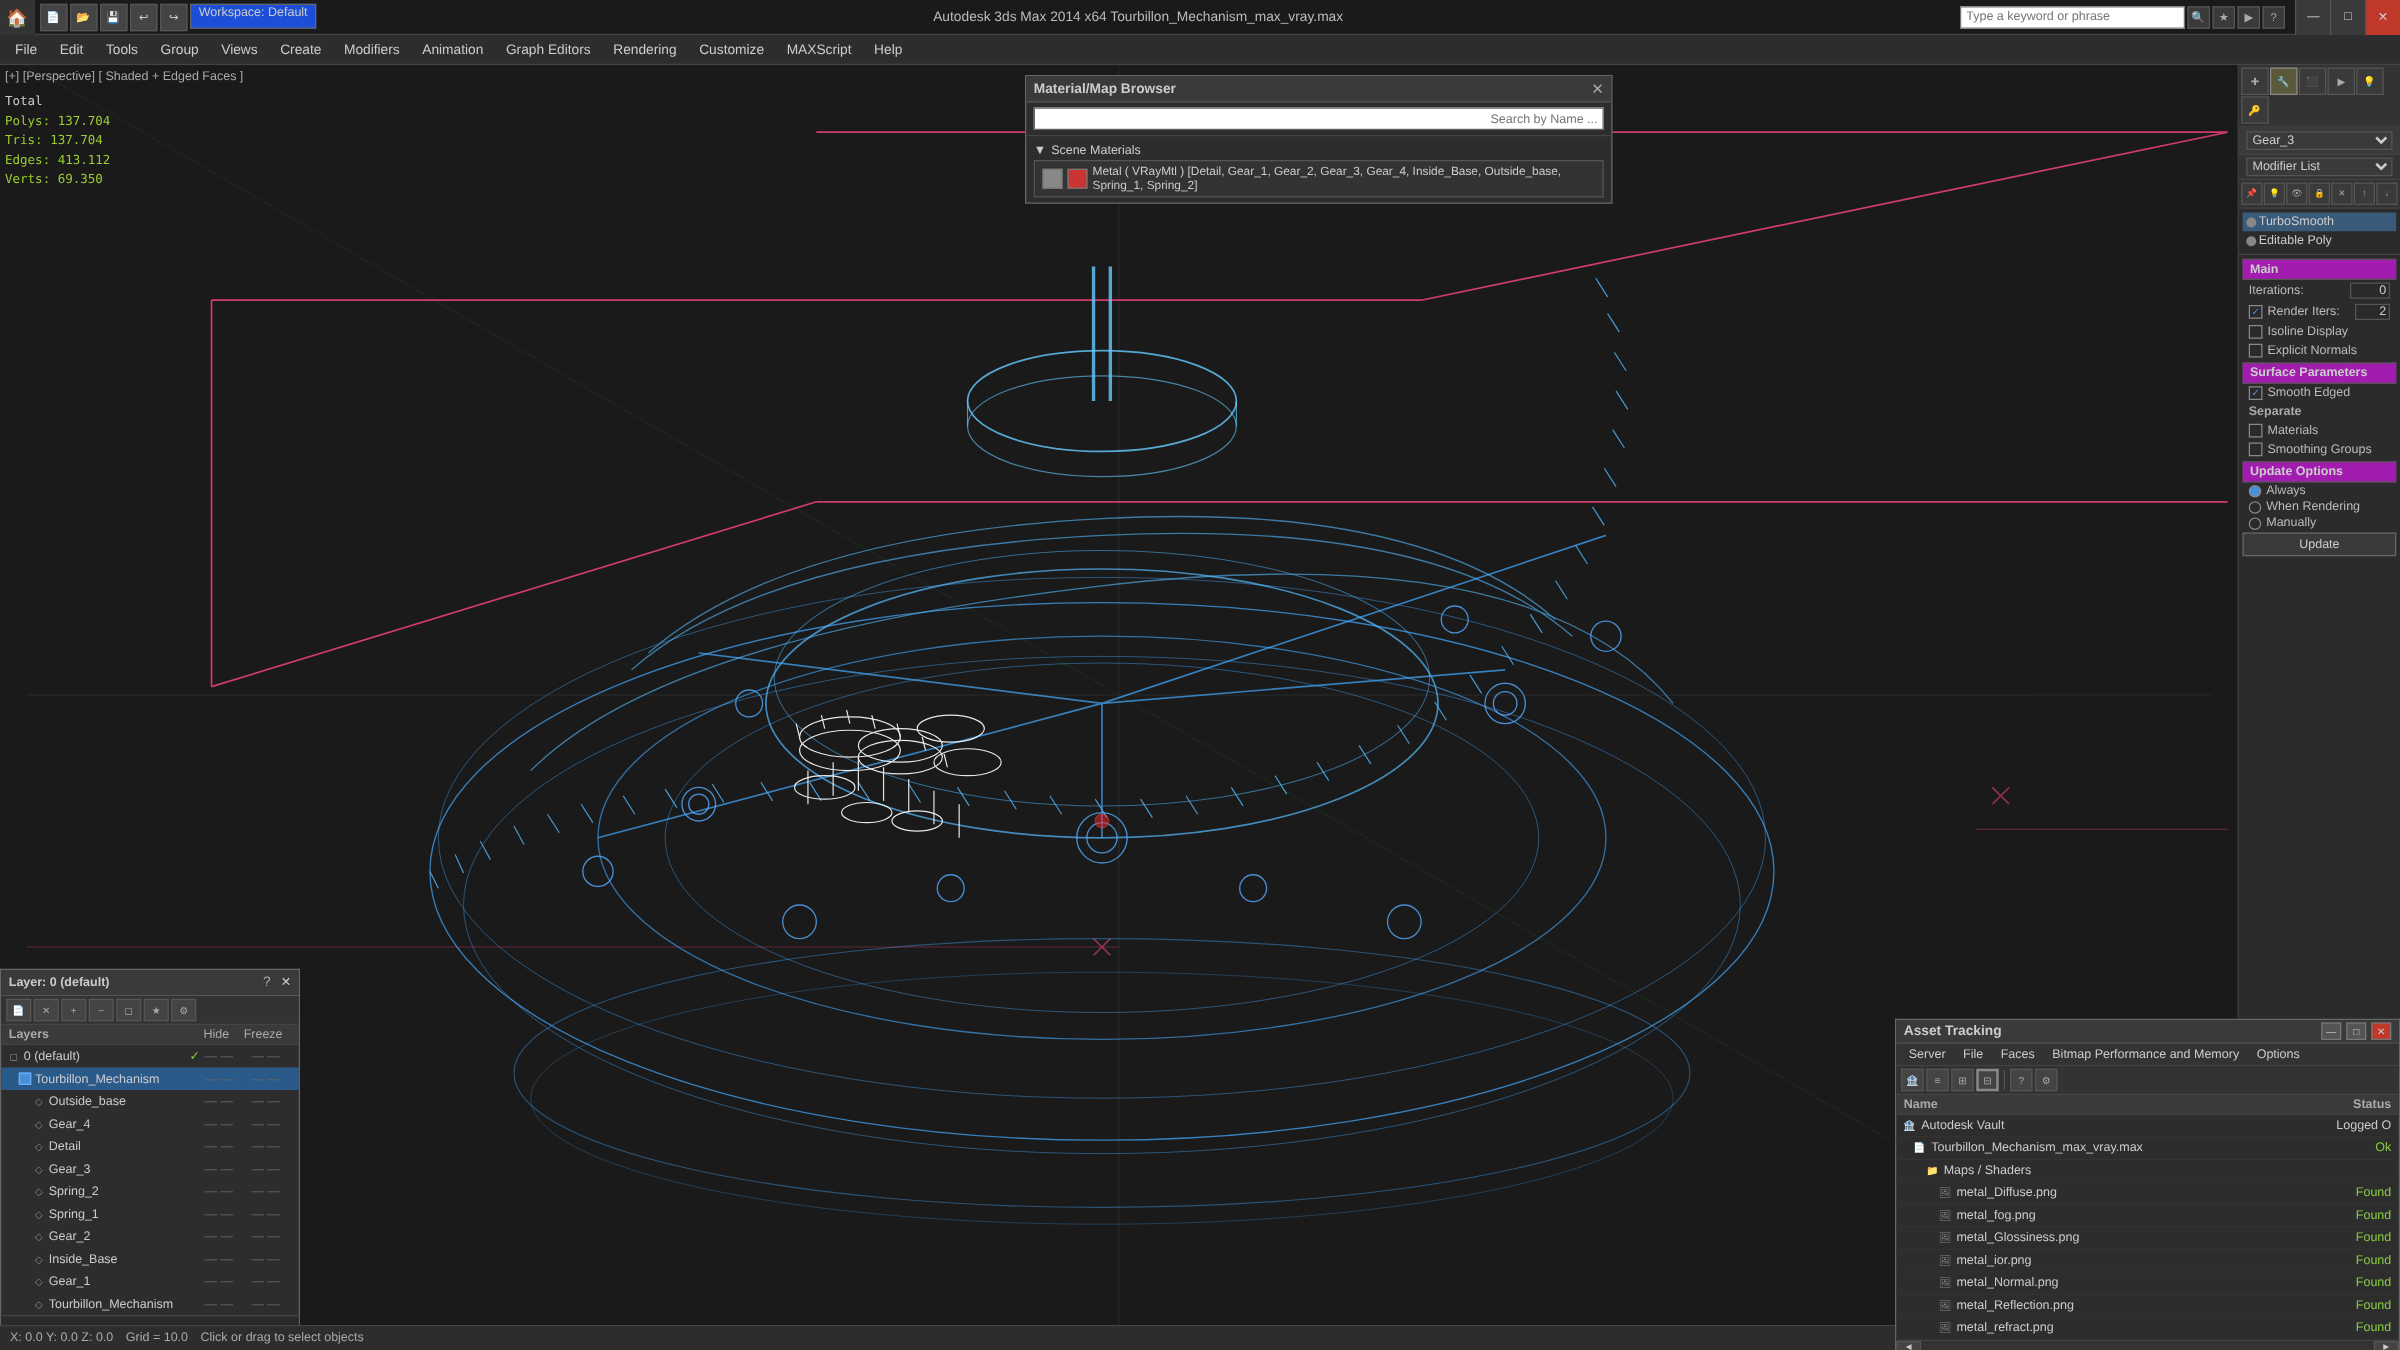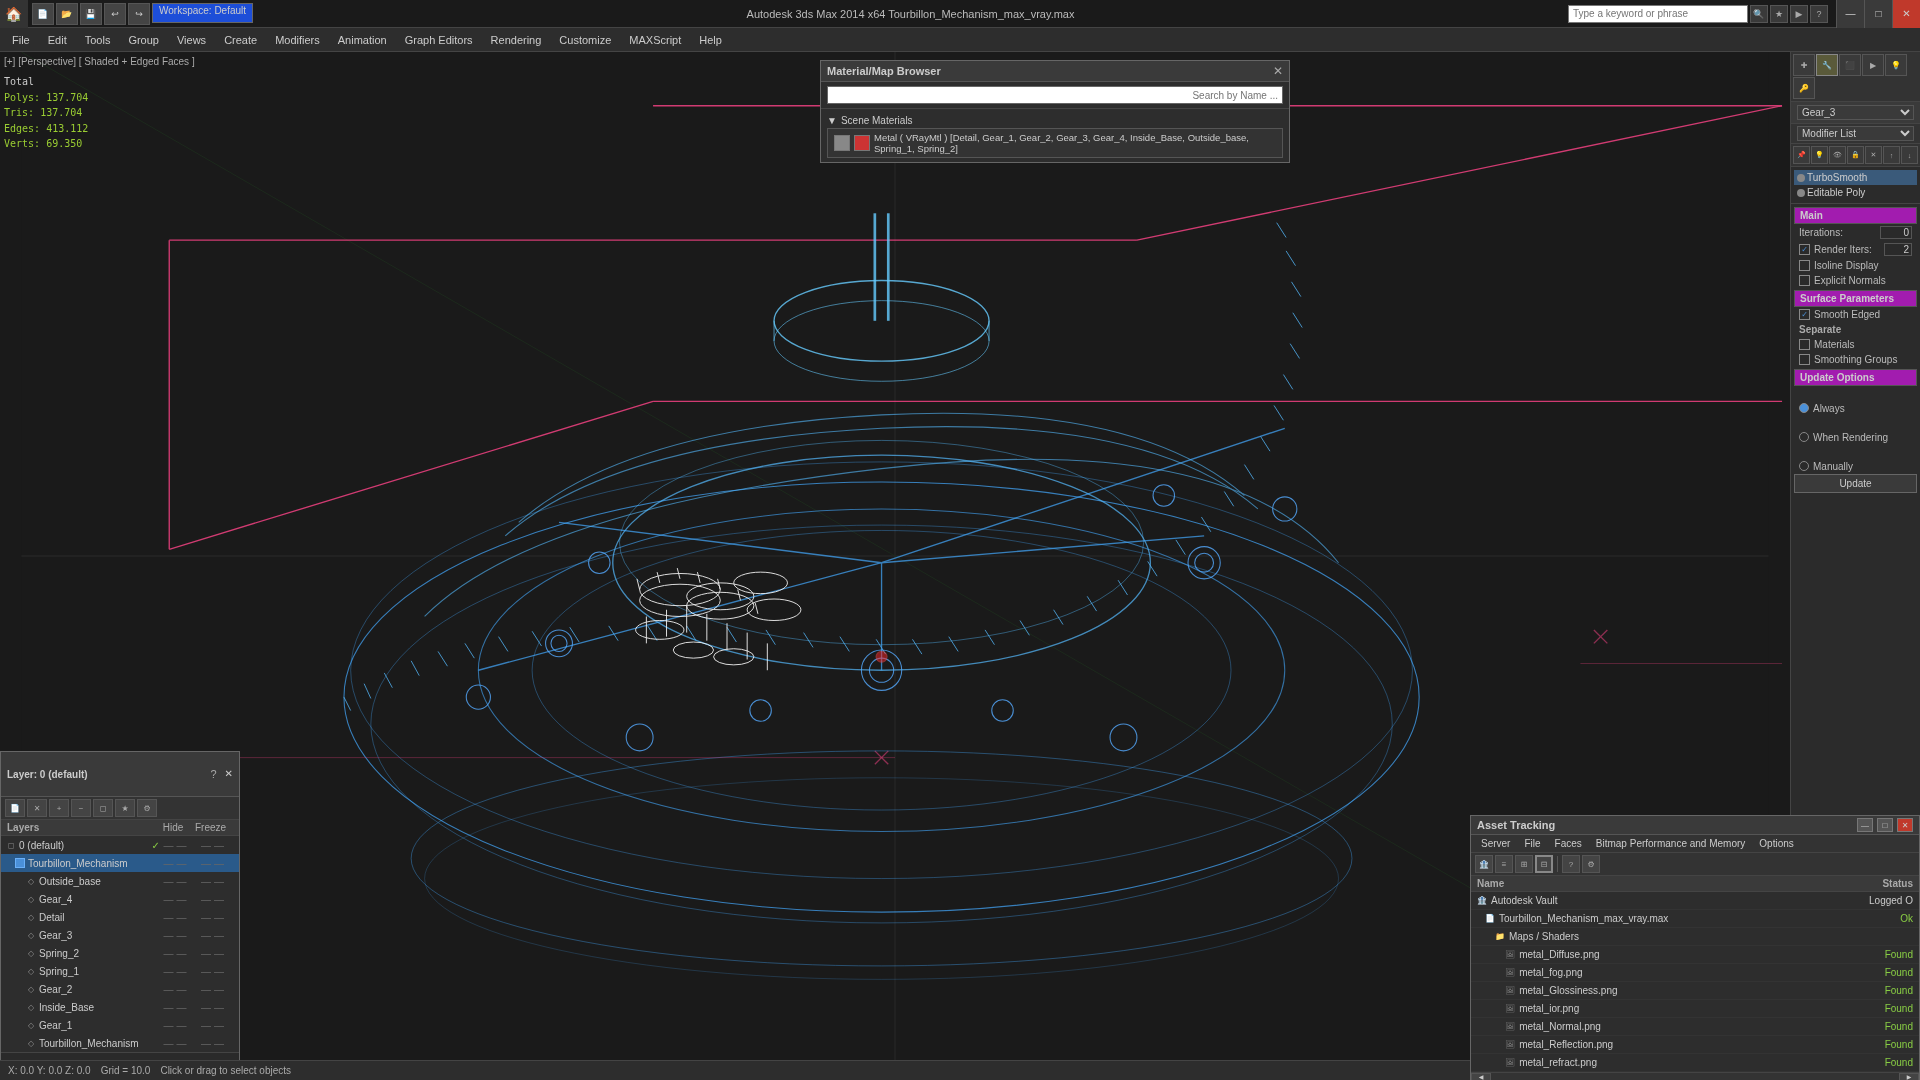--- a/index.html
+++ b/index.html
@@ -33,21 +33,21 @@
     #mb-search input { width: 100%; background: #fff; border: 1px solid #666; color: #333; font-size: 10px; padding: 2px 4px; height: 18px; text-align: right; }
     #mb-section { padding: 4px 6px; }
     .mb-section-header { display: flex; align-items: center; gap: 4px; padding: 2px 0; font-size: 10px; color: #ccc; cursor: pointer; }
     .mb-material-row { display: flex; align-items: center; gap: 4px; padding: 3px 6px; background: #333; border: 1px solid #555; }
     .mb-material-icon { width: 16px; height: 16px; background: #888; border: 1px solid #777; }
     .mb-material-icon.red { background: #cc3333; }
     .mb-material-name { color: #ccc; font-size: 10px; flex: 1; }
 
     
     #layers-panel { position: absolute; bottom: 0; left: 0; width: 240px; background: #2d2d2d; border: 1px solid #666; border-bottom: none; z-index: 100; font-size: 10px; }
-    #lp-titlebar { background: #3a3a3a; padding: 16px 6px; display: flex; align-items: center; justify-content: space-between; border-bottom: 1px solid #555; }
+    #lp-titlebar { background: #3a3a3a; padding: 4px 6px; display: flex; align-items: center; justify-content: space-between; border-bottom: 1px solid #555; }
     #lp-title { font-size: 10px; color: #ccc; font-weight: bold; }
     #lp-controls { display: flex; gap: 2px; }
     #lp-btn { color: #aaa; cursor: pointer; font-size: 11px; }
     #lp-toolbar { display: flex; gap: 2px; padding: 2px 4px; background: #333; border-bottom: 1px solid #444; }
     .lp-tb-btn { width: 20px; height: 18px; background: #444; border: 1px solid #555; display: flex; align-items: center; justify-content: center; font-size: 8px; color: #aaa; cursor: pointer; }
     #lp-header-row { display: flex; align-items: center; padding: 2px 6px; background: #3a3a3a; border-bottom: 1px solid #444; font-size: 10px; color: #aaa; }
     #lp-header-row .lp-name { flex: 1; font-weight: bold; }
     #lp-header-row .lp-hide { width: 30px; text-align: center; }
     #lp-header-row .lp-freeze { width: 45px; text-align: center; }
     .lp-row { display: flex; align-items: center; padding: 1px 4px; height: 18px; }
@@ -56,21 +56,21 @@
     .lp-row-name { flex: 1; color: #ccc; }
     .lp-row-dots { width: 30px; text-align: center; color: #666; }
     .lp-row-dots2 { width: 45px; text-align: center; color: #666; }
     .lp-scrollbar { height: 8px; background: #2a2a2a; border-top: 1px solid #444; }
     .lp-row-icon { width: 12px; height: 12px; margin-right: 2px; display: inline-flex; align-items: center; justify-content: center; font-size: 8px; color: #888; }
     .lp-box { width: 10px; height: 10px; border: 1px solid #666; margin-right: 3px; background: #2d2d2d; display: inline-block; }
     .lp-box.blue { background: #4a90d9; border-color: #6aB0f9; }
     .lp-checkmark { color: #88cc44; font-size: 10px; }
 
     
-    #asset-panel { position: absolute; bottom: 0; right: 0; width: 450px; background: #2d2d2d; border: 1px solid #666; border-bottom: none; z-index: 100; font-size: 10px; }
+    #asset-panel { position: absolute; bottom: 0; right: 0; width: 404px; background: #2d2d2d; border: 1px solid #666; border-bottom: none; z-index: 100; font-size: 10px; }
     #ap-titlebar { background: #3a3a3a; padding: 2px 6px; display: flex; align-items: center; justify-content: space-between; border-bottom: 1px solid #555; }
     #ap-title { font-size: 11px; color: #ccc; font-weight: bold; }
     #ap-winctrls { display: flex; gap: 2px; }
     #ap-winbtn { width: 16px; height: 14px; background: #555; border: 1px solid #777; display: flex; align-items: center; justify-content: center; font-size: 8px; color: #ccc; cursor: pointer; }
     #ap-menubar { display: flex; gap: 2px; padding: 2px 4px; background: #333; border-bottom: 1px solid #444; }
     .ap-menu { font-size: 10px; color: #ccc; padding: 1px 6px; cursor: pointer; }
     #ap-toolbar { display: flex; gap: 2px; padding: 2px 4px; background: #333; border-bottom: 1px solid #444; align-items: center; }
     .ap-tb-btn { width: 18px; height: 18px; background: #444; border: 1px solid #555; display: flex; align-items: center; justify-content: center; font-size: 8px; color: #aaa; cursor: pointer; }
     .ap-tb-sep { width: 1px; height: 16px; background: #555; margin: 0 2px; }
     #ap-table-header { display: flex; align-items: center; background: #3a3a3a; border-bottom: 1px solid #444; padding: 2px 6px; font-size: 10px; color: #aaa; font-weight: bold; justify-content: flex-end; }
@@ -108,21 +108,21 @@
     .rs-mod-dot { width: 8px; height: 8px; background: #888; border-radius: 50%; }
     #rs-params { padding: 3px; flex: 1; overflow: auto; }
     .rs-section { margin-bottom: 2px; }
     .rs-section-hdr { background: #a21caf; border: 1px solid #555; padding: 2px 5px; font-size: 10px; color: #ccc; font-weight: bold; cursor: pointer; }
     .rs-field-row { display: flex; align-items: center; justify-content: space-between; padding: 2px 5px; }
     .rs-field-label { font-size: 10px; color: #bbb; }
     .rs-field-input { width: 32px; background: #2a2a2a; border: 1px solid #555; color: #ccc; font-size: 10px; text-align: right; padding: 0 2px; }
     .rs-checkbox-row { display: flex; align-items: center; gap: 4px; padding: 2px 5px; }
     .rs-cb { width: 11px; height: 11px; background: #2a2a2a; border: 1px solid #888; display: inline-flex; align-items: center; justify-content: center; font-size: 8px; color: #4a90d9; }
     .rs-cb-label { font-size: 10px; color: #bbb; }
-    .rs-radio-row { display: flex; align-items: flex-start; gap: 4px; padding: 1px 5px; margin-top: 16px; }
+    .rs-radio-row { display: flex; align-items: flex-end; gap: 4px; padding: 1px 5px; }
     .rs-rb { width: 10px; height: 10px; border-radius: 50%; background: #2a2a2a; border: 1px solid #888; }
     .rs-rb.on { background: #4a90d9; }
     .rs-rb-label { font-size: 10px; color: #bbb; }
     .rs-sub-hdr { padding: 2px 5px; font-size: 10px; color: #aaa; font-weight: bold; }
     .rs-btn { width: 100%; background: #3a3a3a; border: 1px solid #666; color: #ccc; font-size: 10px; padding: 3px; margin: 1px 0; cursor: pointer; text-align: center; }
 
     .vp-corner-label { position: absolute; top: 4px; left: 4px; color: #aaa; font-size: 10px; z-index: 20; }
     .vp-stats-block { position: absolute; top: 22px; left: 4px; color: #9acd32; font-size: 10px; z-index: 20; line-height: 1.55; font-family: monospace; }
 
     

